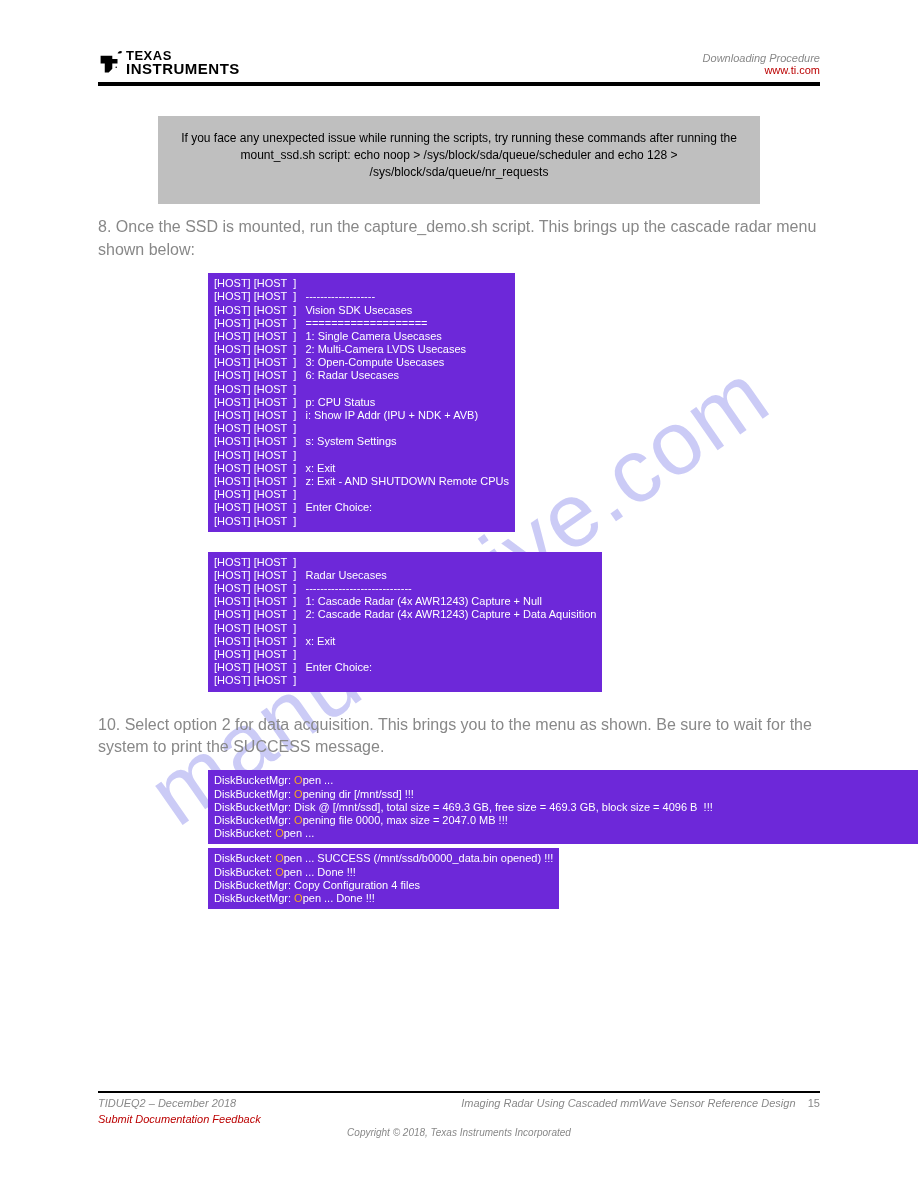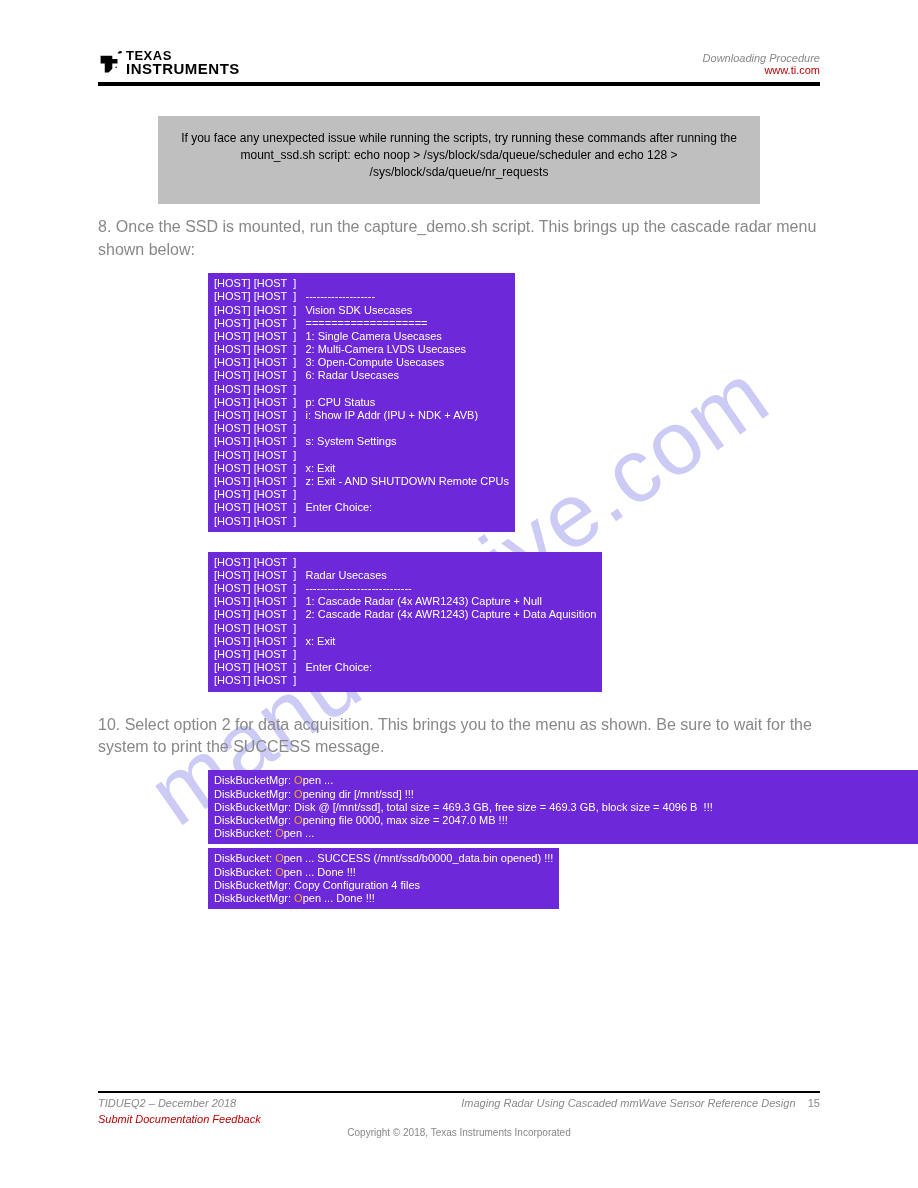--- a/index.html
+++ b/index.html
@@ -95,20 +95,21 @@
     font-size: 11px;
     font-style: italic;
     color: #888;
     margin-top: 4px;
     align-items: center;
   }
   .foot-row .right { text-align: right; }
   .foot-sub {
     text-align: center;
     font-size: 10px;
+    font-style: italic;
     color: #888;
     margin-top: 2px;
   }
   .watermark {
     position: absolute;
     top: 50%;
     left: 50%;
     transform: translate(-50%, -50%) rotate(-35deg);
     font-size: 90px;
     color: rgba(106, 106, 230, 0.35);

